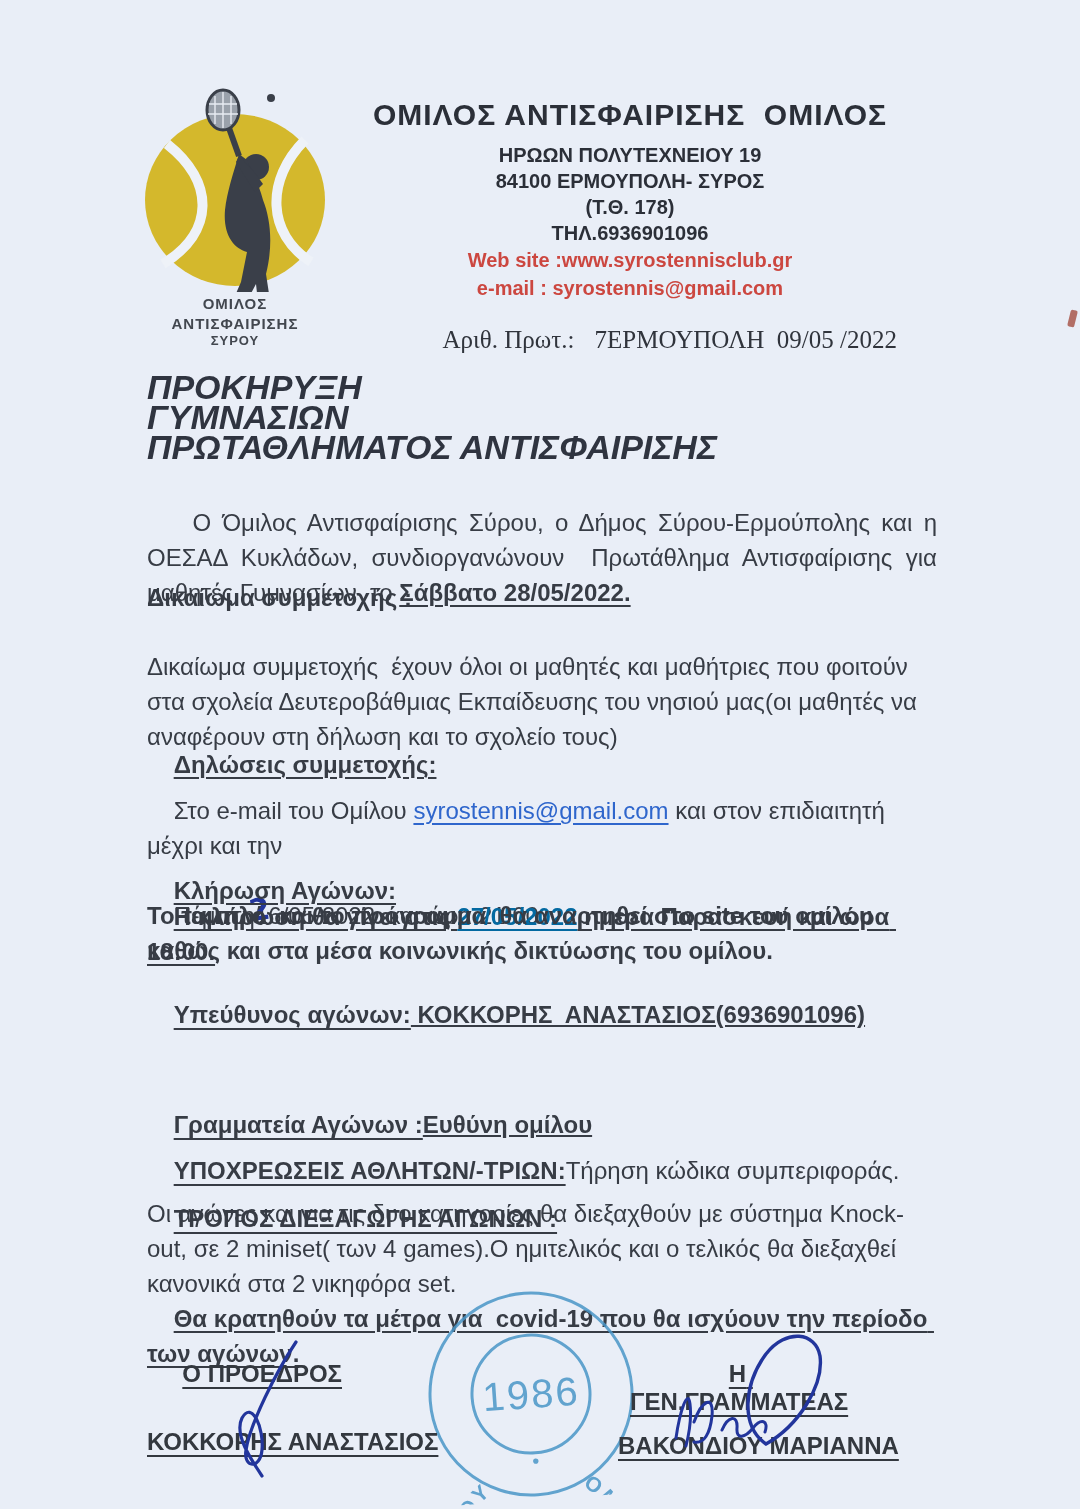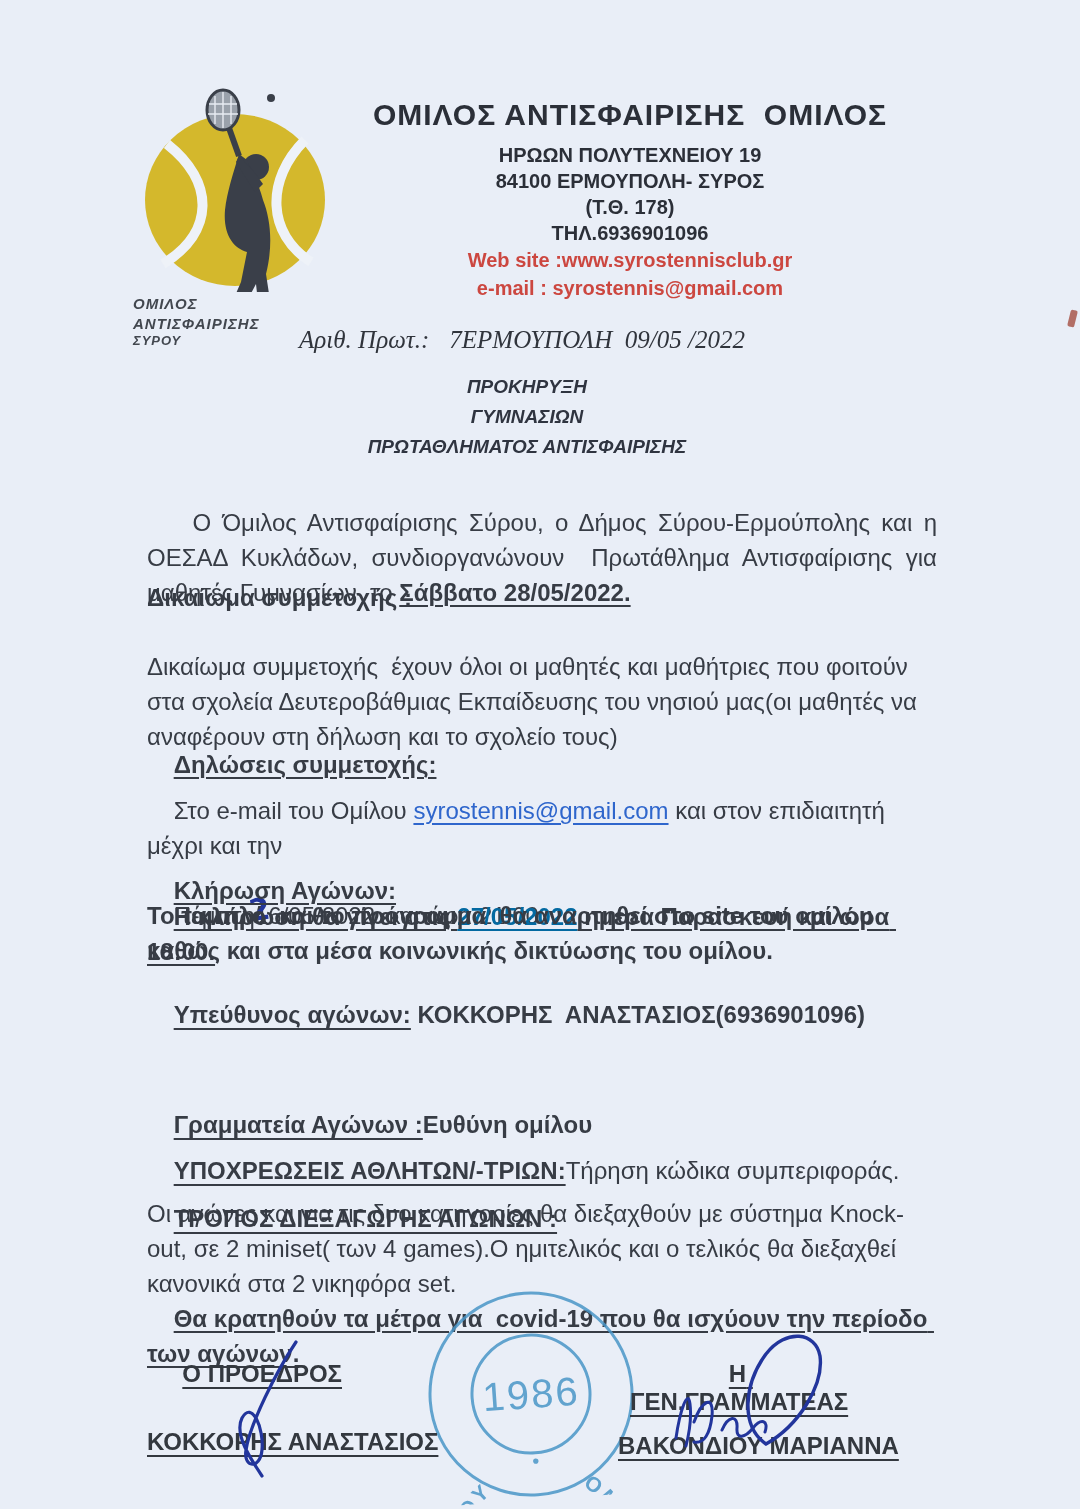--- a/index.html
+++ b/index.html
@@ -2,53 +2,53 @@
 <html><head>
 <meta charset="utf-8">
 <style>
   html,body{margin:0;padding:0;background:#c8cdd8;}
   .page{
     position:relative;width:1080px;height:1509px;margin:0 auto;
     background:#e9eef7;overflow:hidden;
     font-family:"Liberation Sans","DejaVu Sans",sans-serif;color:#373c45;
   }
   
-  .logo{position:absolute;left:133px;top:82px;width:204px;font-style:italic;}
+  .logo{position:absolute;left:133px;top:82px;width:204px;text-align:center;}
   .logo svg{display:block;margin:0 auto;}
   .logo-text{font-weight:bold;color:#42474f;letter-spacing:1px;line-height:1.3;margin-top:2px;}
   .logo-l1,.logo-l2{font-size:15px;}
   .logo-l3{font-size:13px;}
   
   .hdr{position:absolute;left:340px;top:98px;width:580px;text-align:center;font-weight:bold;color:#2b2f38;}
   .hdr-title{font-size:30px;letter-spacing:1px;margin-bottom:10px;white-space:pre-wrap;}
   .hdr-line{font-size:20px;line-height:26px;white-space:pre-wrap;}
   .hdr-red{color:#cc4740;font-size:20px;line-height:28px;white-space:pre-wrap;}
   
-  .meta{position:absolute;left:147px;top:326px;width:792px;display:flex;justify-content:center;
-        font-family:"Liberation Serif","DejaVu Serif",serif;font-size:25px;color:#30343c;font-style:italic;}
+  .meta{position:absolute;left:147px;top:326px;width:792px;display:flex;justify-content:flex-end;
+        font-family:"Liberation Serif","DejaVu Serif",serif;font-size:25px;color:#30343c;}
   .meta-num{margin-left:20px;}
   .meta-right{margin-right:42px;white-space:pre-wrap;}
   
-  .doc-title{position:absolute;left:147px;top:372px;width:760px;text-align:center;
-             font-weight:bold;font-style:italic;font-size:19px;color:#2f3440;line-height:30px;}
+  .doc-title{position:absolute;left:147px;top:372px;width:760px;text-align:left;
+             font-weight:bold;font-style:italic;font-size:34px;color:#2f3440;line-height:30px;}
   
   .blk{position:absolute;left:147px;width:790px;font-size:24px;line-height:35px;white-space:pre-wrap;}
   .sec-h{text-align:left;font-weight:bold;}
   .bld{font-weight:bold;}
   .unl{text-decoration:underline;text-decoration-thickness:2px;text-underline-offset:4px;}
   .red{color:#0369a1;}
   .lnk{color:#2f66cc;}
   .just{text-align:justify;}
   
   .ow{position:relative;display:inline-block;}
   .hand{position:absolute;left:-6px;top:-6px;color:#22359c;font-weight:bold;font-size:30px;
         transform:rotate(-8deg);font-family:"DejaVu Sans",sans-serif;}
   
   .off-lbl{font-weight:bold;text-decoration:underline;text-decoration-thickness:2px;text-underline-offset:5px;}
-  .off-val{font-weight:bold;}
+  .off-val{font-weight:bold;text-decoration:underline;}
   
   .sig-title,.sig-name{position:absolute;font-weight:bold;font-size:24px;color:#33383f;
         text-decoration:underline;text-decoration-thickness:2px;text-underline-offset:5px;white-space:pre-wrap;}
   .sig-svg{position:absolute;pointer-events:none;}
   
   .stamp{position:absolute;left:425px;top:1288px;width:212px;height:212px;opacity:.85;transform:rotate(-4deg);}
   
   .artifact{position:absolute;left:1069px;top:310px;width:7px;height:17px;background:#a8574c;
             border-radius:2px;transform:rotate(14deg);opacity:.85;}
 </style>

